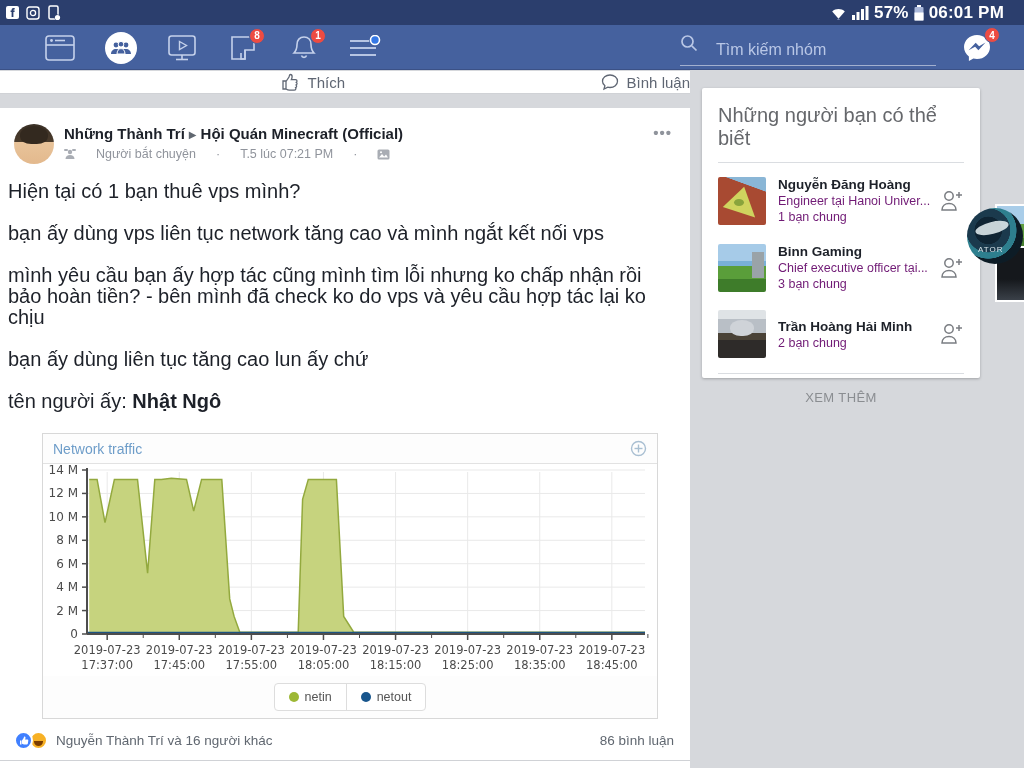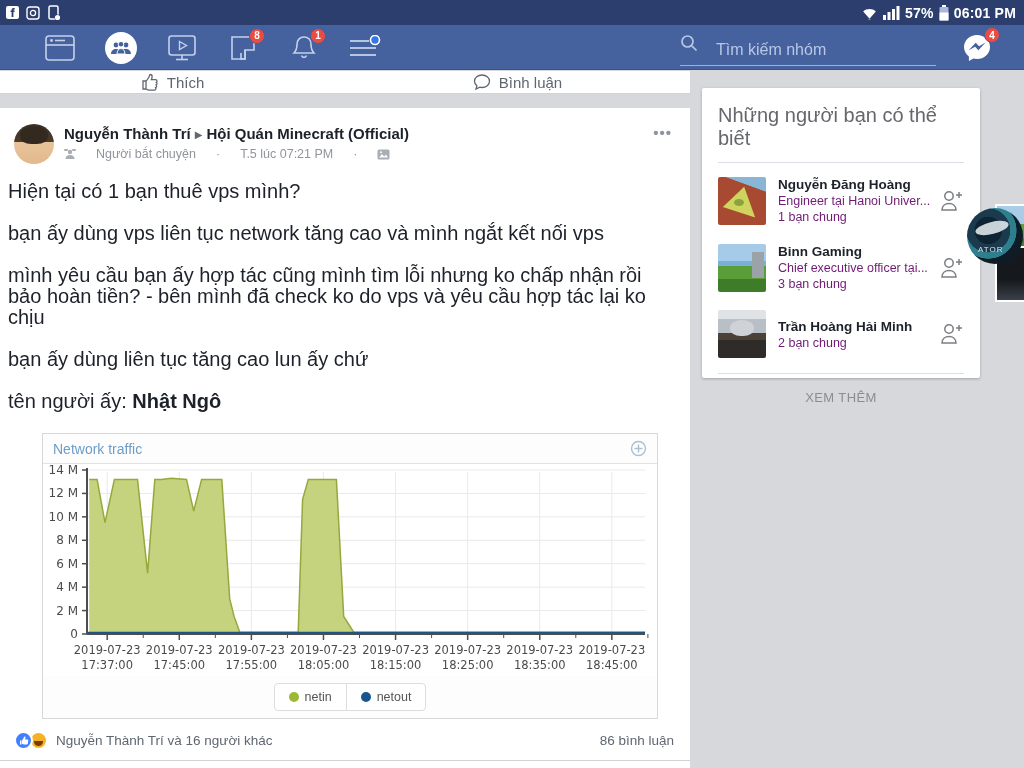--- a/index.html
+++ b/index.html
@@ -4,22 +4,22 @@
 <style>
   * { margin:0; padding:0; box-sizing:border-box; }
   html,body { width:1024px; height:768px; overflow:hidden; }
   body { font-family:"Liberation Sans", sans-serif; background:#d6d8dc; position:relative; }
   .screen { position:absolute; inset:0; width:1024px; height:768px; overflow:hidden; }
 
   
   .statusbar { position:absolute; top:0; left:0; width:100%; height:25px; background:#2b3e6d;
     display:flex; align-items:center; color:#fff; }
   .statusbar .left { display:flex; align-items:center; gap:7px; padding-left:6px; }
-  .statusbar .right { margin-left:auto; display:flex; align-items:center; gap:5px; padding-right:8px;
-    font-size:14px; font-weight:bold; letter-spacing:.2px; }
+  .statusbar .right { margin-left:auto; display:flex; align-items:center; gap:5px; padding-right:20px;
+    font-size:17px; font-weight:bold; letter-spacing:.2px; }
   .sicon { display:inline-flex; align-items:center; justify-content:center; }
 
   
   .navbar { position:absolute; top:25px; left:0; width:100%; height:45px; background:#45619e;
     border-bottom:1px solid #3b5186; }
   .nav-icons { position:absolute; left:44px; top:0; height:45px; display:flex; align-items:center; gap:29px; }
   .nav-slot { position:relative; width:32px; height:32px; display:flex; align-items:center; justify-content:center; }
   .badge { position:absolute; top:-4px; right:-6px; min-width:16px; height:16px; border-radius:8px;
     background:#ed4b42; color:#fff; font-size:10px; font-weight:bold; display:flex; align-items:center;
     justify-content:center; padding:0 4px; border:1px solid #45619e; }
@@ -29,21 +29,21 @@
     border-bottom:1px solid rgba(255,255,255,.5); display:flex; gap:18px; }
   .search-wrap input { background:transparent; border:none; outline:none; color:#e8eefc;
     font-size:16px; width:200px; font-family:"Liberation Sans",sans-serif; }
   .search-wrap input::placeholder { color:#b9c7e6; opacity:1; }
   .messenger-slot { position:absolute; right:30px; top:6px; width:34px; height:34px; }
 
   
   .feed { position:absolute; left:0; top:71px; width:690px; height:697px; background:#d6d8dc; }
   .prev-footer { position:absolute; top:0; left:0; width:100%; height:23px; background:#fff;
     border-bottom:1px solid #d0d2d6; display:flex; }
-  .footer-cell { flex:1; display:flex; align-items:center; justify-content:center; gap:8px;
+  .footer-cell { flex:1; display:flex; align-items:center; justify-content:flex-end; gap:8px;
     color:#5f6673; font-size:15px; }
   .post-card { position:absolute; top:37px; left:0; width:100%; height:660px; background:#fff; }
 
   .post-header { display:flex; padding:16px 14px 0 14px; }
   .avatar { width:40px; height:40px; border-radius:50%; flex:0 0 40px; overflow:hidden; position:relative;
     background:linear-gradient(180deg,#3a3026 0%,#4a3b2c 45%,#e8c39a 46%,#e3b98d 100%); }
   .avatar::after { content:""; position:absolute; left:6px; top:2px; width:28px; height:18px;
     border-radius:50% 50% 40% 40%; background:#33291f; }
   .post-head-text { margin-left:10px; flex:1; }
   .post-title { font-size:15px; color:#1d2129; font-weight:bold; line-height:19px; }
@@ -280,21 +280,21 @@
         </span>
         <span>Bình luận</span>
       </div>
     </div>
 
     <div class="post-card">
       <div class="post-header">
         <div class="avatar"></div>
         <div class="post-head-text">
           <div class="post-title">
-            <span>Nguyễn Thành Trí</span><span class="caret">▶</span><span>Hội Quán Minecraft (Official)</span>
+            <span>Những Thành Trí</span><span class="caret">▶</span><span>Hội Quán Minecraft (Official)</span>
           </div>
           <div class="post-sub">
             <span>
               <svg width="12" height="11" viewBox="0 0 12 11">
                   <circle cx="6" cy="3" r="2.2" fill="#a9adb4"></circle>
                   <path d="M1.5 10c0-2.5 2-4 4.5-4s4.5 1.5 4.5 4z" fill="#a9adb4"></path>
                   <rect x="0" y="0" width="4" height="2" rx="1" fill="#a9adb4"></rect>
                   <rect x="8" y="0" width="4" height="2" rx="1" fill="#a9adb4"></rect>
                 </svg>
             </span>

